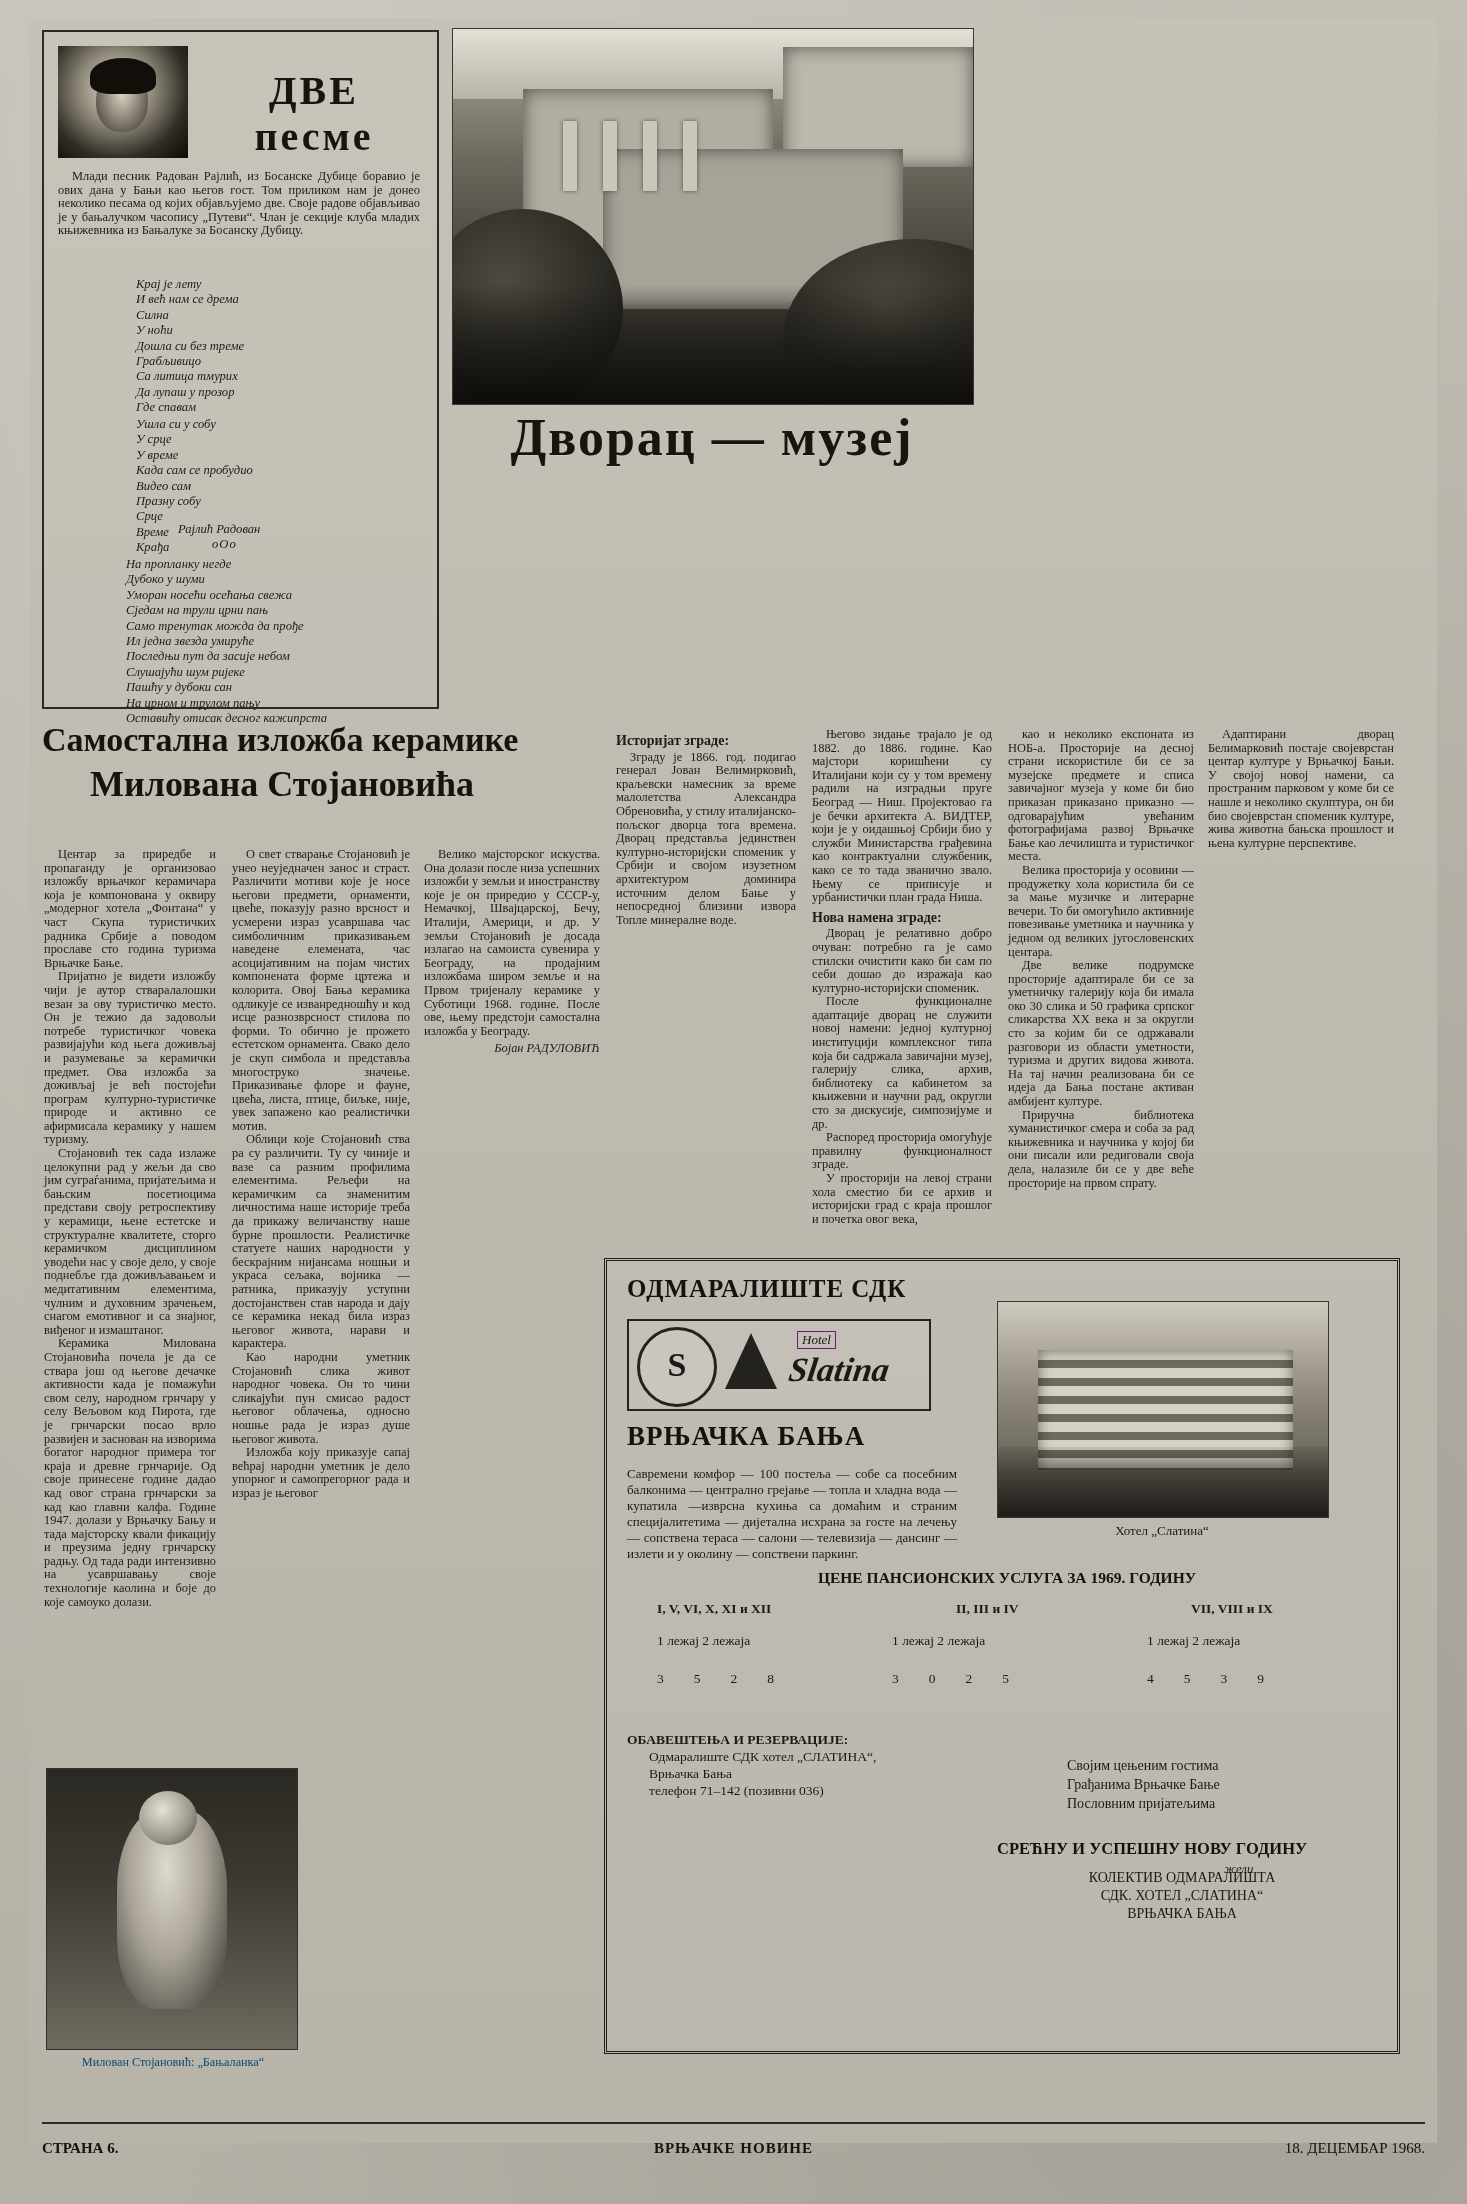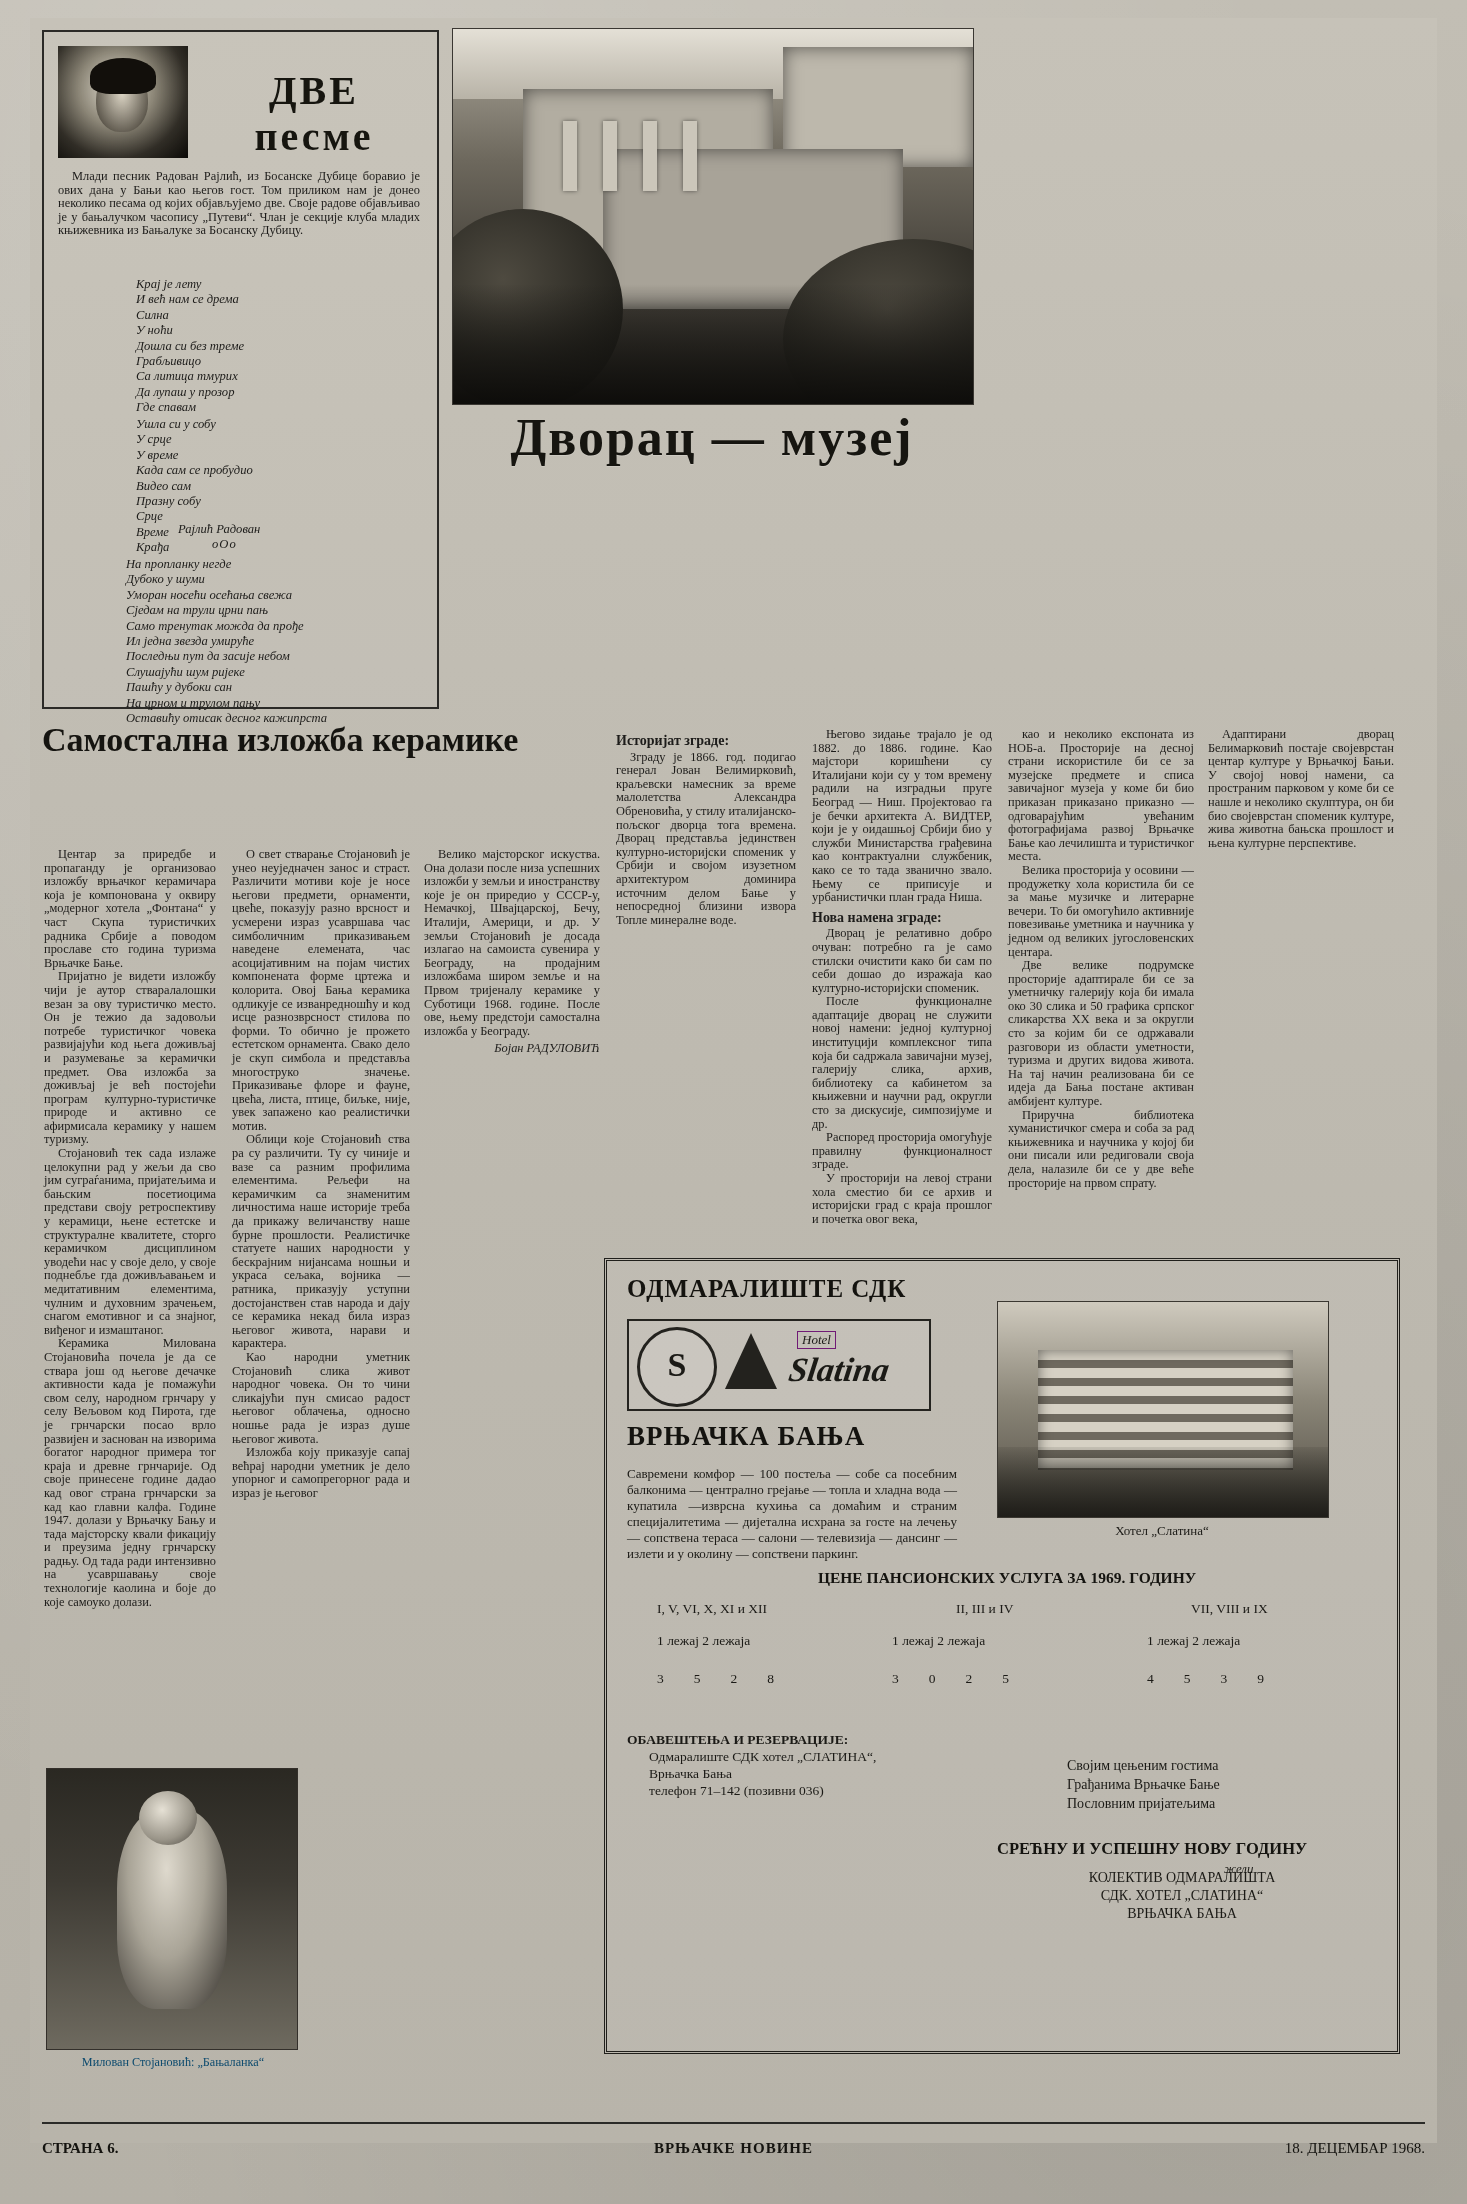--- a/index.html
+++ b/index.html
@@ -282,21 +282,21 @@
   .cap-hotel {
     position:absolute; left: 390px; top: 262px; width: 330px;
     text-align:center; font-size: 13px; color:#1b1a16;
   }
   .price-title {
     position:absolute; left: 60px; top: 308px; width: 680px;
     text-align:center; font-size: 15.5px; font-weight: bold; color:#14130f;
   }
   .price-cols { position:absolute; left: 20px; top: 340px; width: 745px; }
   .pc { position:absolute; font-size: 13.5px; color:#1b1a16; }
-  .pc .g { font-weight: normal; }
+  .pc .g { font-weight: bold; }
   .pc .beds { margin-top: 16px; }
   .pc .nums { margin-top: 22px; letter-spacing: 30px; }
   .ad-notice {
     position:absolute; left: 20px; top: 470px; width: 340px;
     font-size: 13.5px; line-height: 17px; color:#1b1a16;
   }
   .ad-notice .b { font-weight: bold; }
   .ad-greet {
     position:absolute; left: 390px; top: 495px; width: 370px;
     font-size: 14px; line-height: 19px; color:#1b1a16;
@@ -399,20 +399,21 @@
     <div class="col" style="left:190px;"></div>
     <div class="col" style="left:230px;"></div>
     <div class="foliage" style="left:-30px; top:180px; width:200px; height:200px;"></div>
     <div class="foliage" style="left:330px; top:210px; width:260px; height:200px;"></div>
     <div class="dark"></div>
   </div>
   <div class="title-dvorac">Дворац — музеј</div>
 
   <div class="head-keramika">
     <div>Самостална изложба керамике</div>
+    <div class="l2">Милована Стојановића</div>
   </div>
 
   <div class="c1 col-text">
     <p>Центар за приредбе и пропаганду је организовао изложбу врњачког керамичара која је компонована у оквиру „модерног хотела „Фонтана“ у част Скупа туристичких радника Србије а поводом прославе сто година туризма Врњачке Бање.</p>
     <p>Пријатно је видети изложбу чији је аутор стваралалошки везан за ову туристичко место. Он је тежио да задовољи потребе туристичког човека развијајући код њега доживљај и разумевање за керамички предмет. Ова изложба за доживљај је већ постојећи програм културно-туристичке природе и активно се афирмисала керамику у нашем туризму.</p>
     <p>Стојановић тек сада излаже целокупни рад у жељи да сво јим суграѓанима, пријатељима и бањским посетиоцима представи своју ретроспективу у керамици, њене естетске и структуралне квалитете, сторго керамичком дисциплином уводећи нас у своје дело, у своје поднебље гда доживљавањем и медитативним елементима, чулним и духовним зрачењем, снагом емотивног и са знајног, виђеног и измаштаног.</p>
     <p>Керамика Милована Стојановића почела је да се ствара још од његове дечачке активности када је помажући свом селу, народном грнчару у селу Вељовом код Пирота, где је грнчарски посао врло развијен и заснован на изворима богатог народног примера тог краја и древне грнчарије. Од своје принесене године дадао кад овог страна грнчарски за кад као главни калфа. Године 1947. долази у Врњачку Бању и тада мајсторску квали фикацију и преузима једну грнчарску радњу. Од тада ради интензивно на усавршавању своје технологије каолина и боје до које самоуко долази.</p>
   </div>
 
   <div class="c2 col-text">

